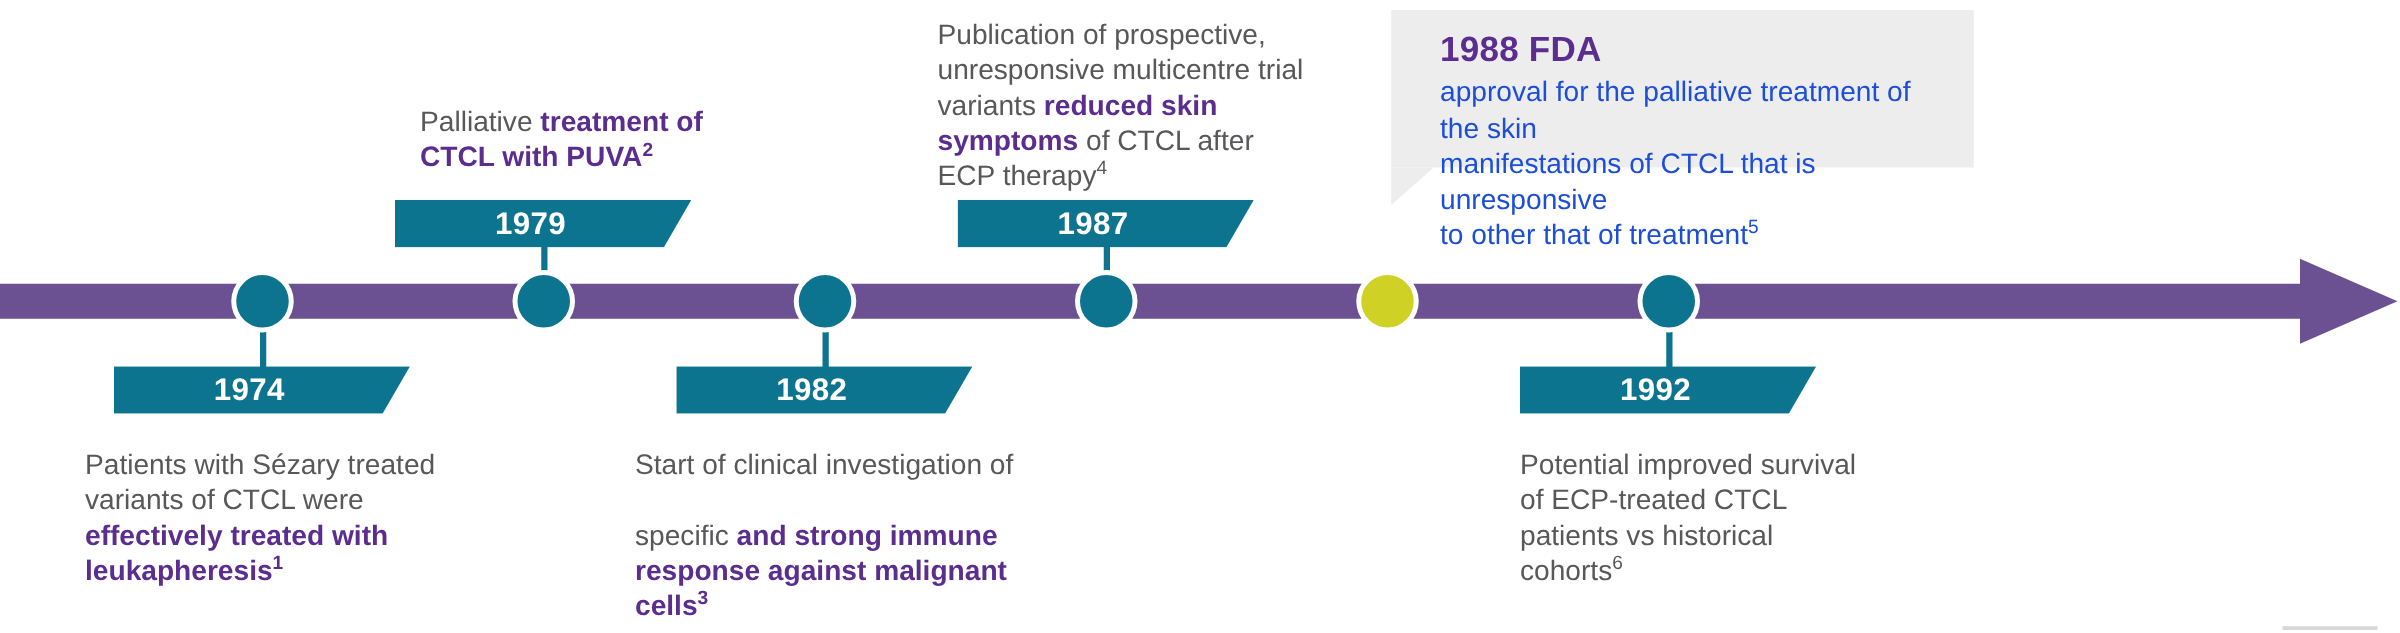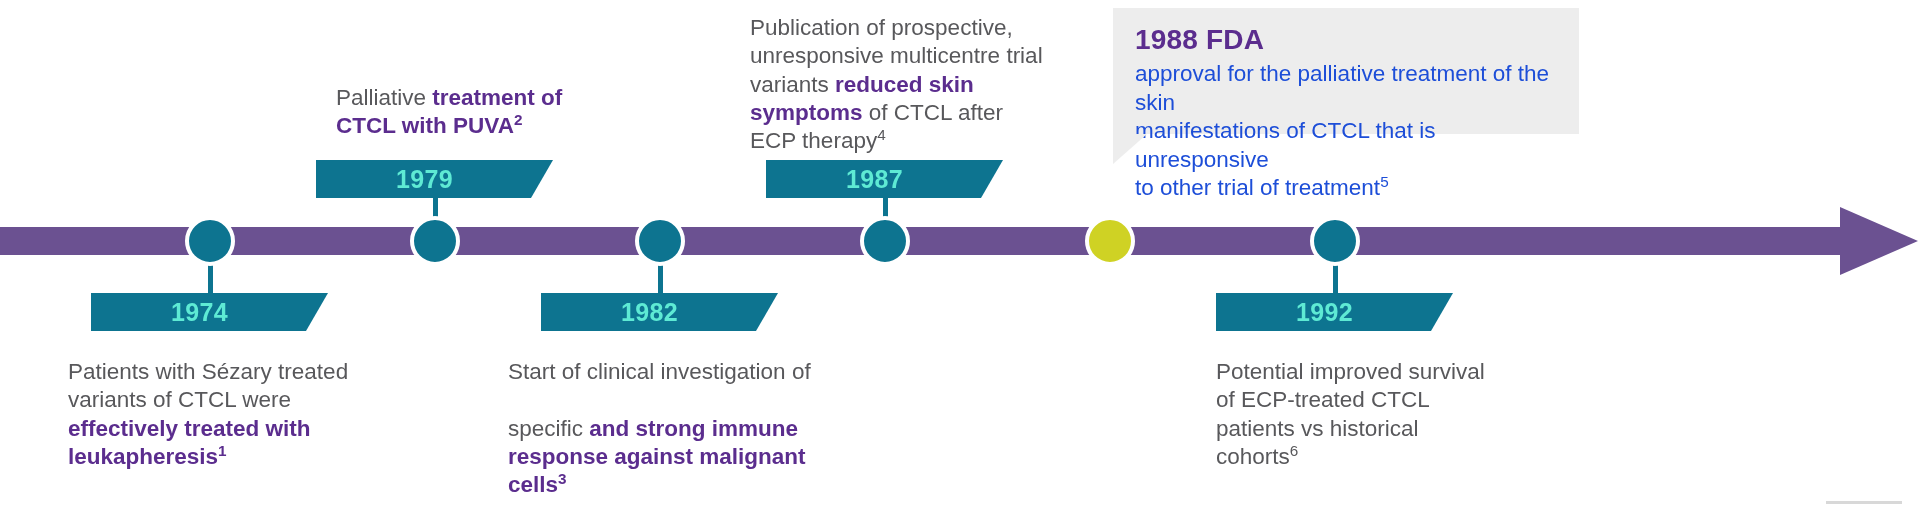--- a/index.html
+++ b/index.html
@@ -30,38 +30,38 @@
     transform:translateX(-25px);
   }
   .node.gold{background:#cfd224;}
 
   
   .stem{position:absolute;width:5px;background:#0d7490;}
 
   
   .ribbon{
     position:absolute;height:38px;background:#0d7490;
-    color:#5eead4;font-size:25px;font-weight:bold;
+    color:#ffffff;font-size:25px;font-weight:bold;
     display:flex;align-items:center;justify-content:center;
     letter-spacing:.3px;
     clip-path:polygon(0 0, 100% 0, calc(100% - 22px) 100%, 0 100%);
     padding-right:20px;box-sizing:border-box;
   }
 
   
   .cap{
     position:absolute;color:#58585b;font-size:22.5px;line-height:1.26;
   }
   .cap b{color:#5b2d8e;font-weight:bold;}
   .cap sup{font-size:.68em;vertical-align:super;line-height:0;}
 
   
   .callout{
     position:absolute;left:1113px;top:8px;width:466px;height:126px;
-    background:#ededed;box-sizing:border-box;padding:16px 22px 10px 22px;
+    background:#ededed;box-sizing:border-box;padding:16px 22px 10px 39px;
   }
   .callout-title{
     color:#5b2d8e;font-size:28px;font-weight:bold;margin:0 0 4px 0;letter-spacing:.2px;
   }
   .callout-body{
     color:#1d4ed8;font-size:22.5px;line-height:1.27;
   }
   .callout-body sup{font-size:.68em;vertical-align:super;line-height:0;}
   .callout-tail{
     position:absolute;left:1113px;top:134px;
@@ -150,20 +150,20 @@
     <span>of ECP-treated CTCL</span><br>
     <span>patients vs historical</span><br>
     <span>cohorts</span><sup>6</sup>
   </div>
 
   <div class="callout">
     <div class="callout-title">1988 FDA</div>
     <div class="callout-body">
       <span>approval for the palliative treatment of the skin</span><br>
       <span>manifestations of CTCL that is unresponsive</span><br>
-      <span>to other trial of treatment</span><sup>5</sup>
+      <span>to other that of treatment</span><sup>5</sup>
     </div>
   </div>
   <div class="callout-tail"></div>
 
   <div class="corner-rule"></div>
 
 </div>
 
 </body></html>

